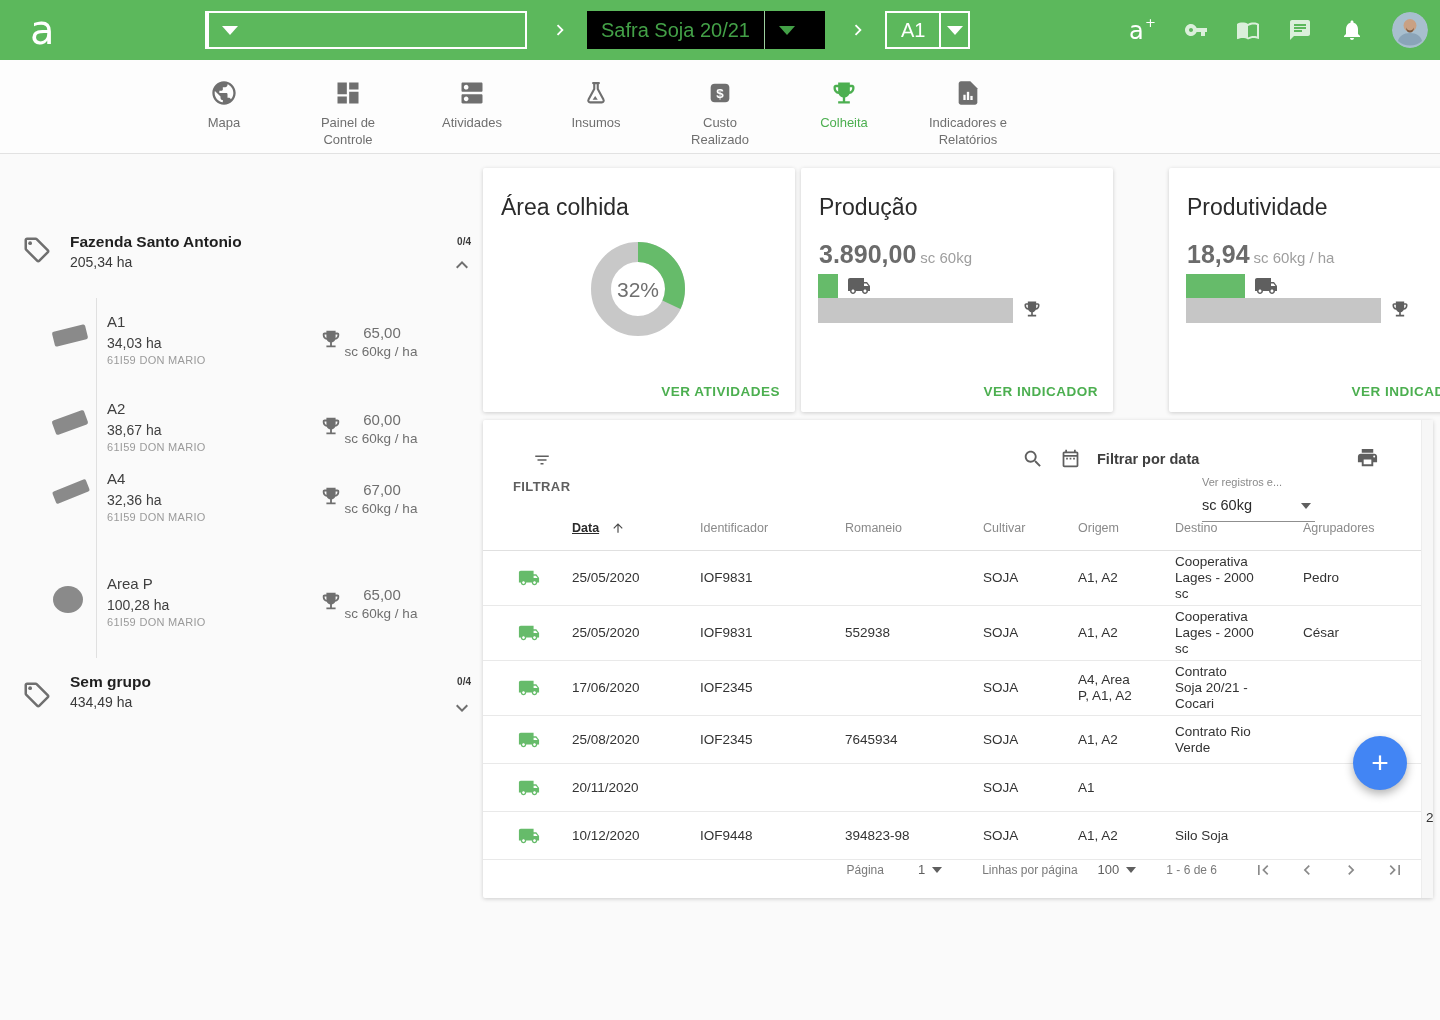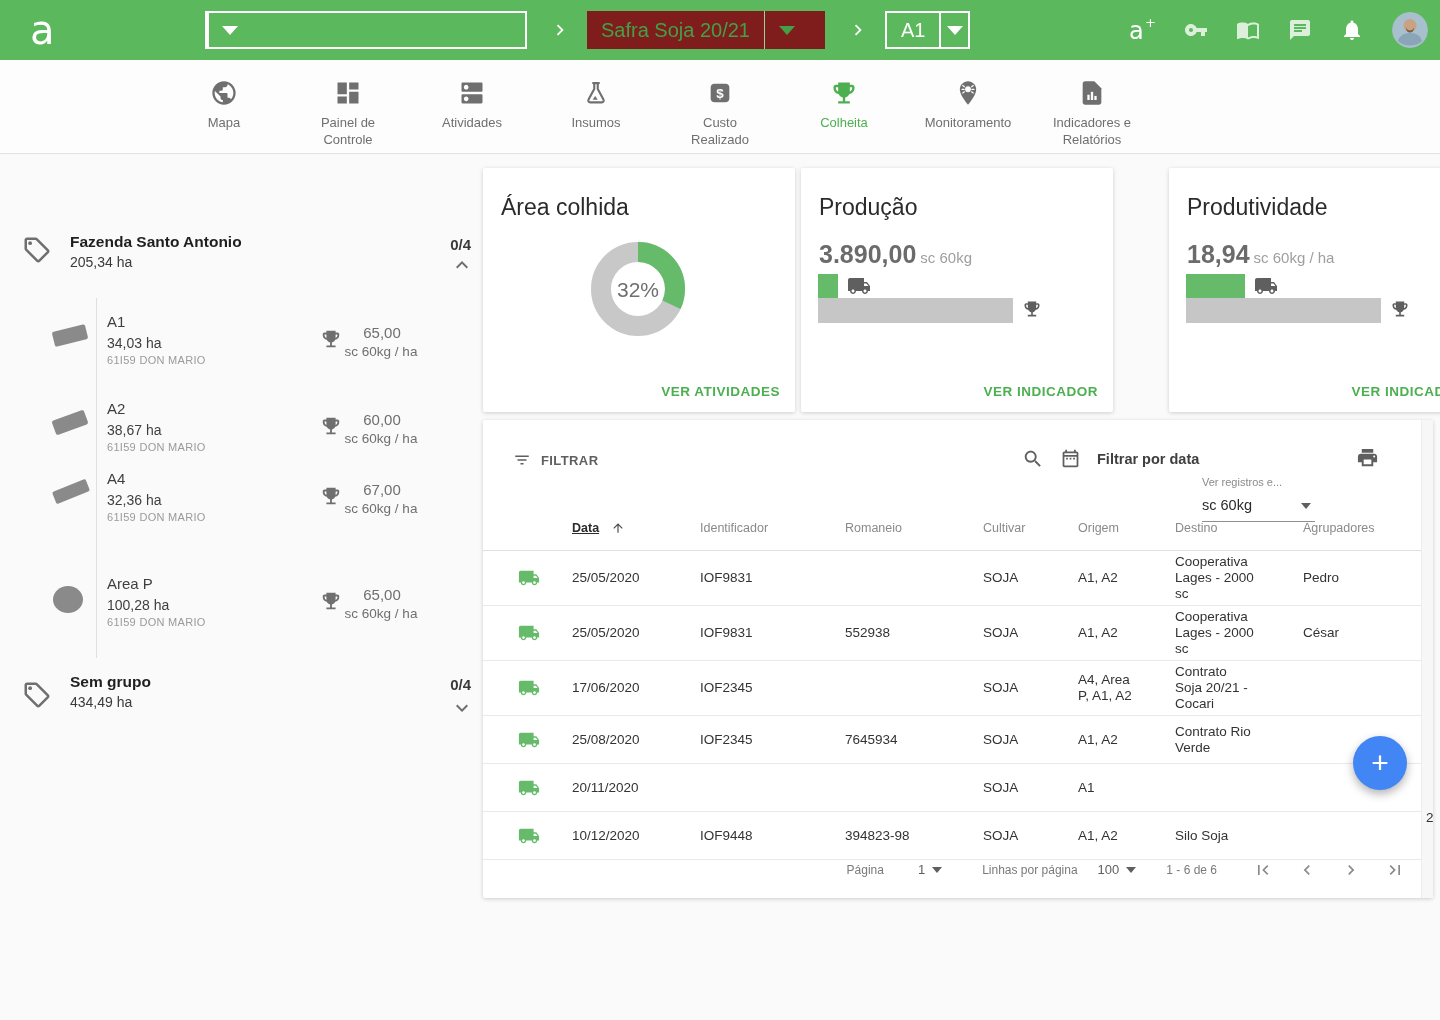--- a/index.html
+++ b/index.html
@@ -13,21 +13,21 @@
   .logo-main { position:absolute; left:20px; top:8px; cursor:pointer; }
   .hdr-dd { position:absolute; top:11px; height:38px; display:flex; align-items:stretch;
             color:#fff; cursor:pointer; }
   .hdr-dd.bordered { border:2px solid #fff; }
   .hdr-dd .dd-label { display:flex; align-items:center; padding:0 14px; font-size:20px; }
   .hdr-dd .dd-caret-cell { width:44px; display:flex; align-items:center; justify-content:center;
                            border-left:2px solid #fff; }
   .caret-down { width:0; height:0; border-left:8px solid transparent;
                 border-right:8px solid transparent; border-top:9px solid #fff; }
   #dd-farm { left:205px; width:322px; }
-  #dd-season { left:587px; width:238px; background:#7f1d1d; color:#43a047; }
+  #dd-season { left:587px; width:238px; background:#000000; color:#43a047; }
   #dd-season .dd-caret-cell { border-left:1px solid #9ccf9e; }
   #dd-season .caret-down { border-top-color:#43a047; }
   #dd-area { left:885px; width:85px; }
   .bc-chev { position:absolute; top:19px; fill:#fff; }
   #bc1 { left:549px; } #bc2 { left:847px; }
   .hdr-icons { position:absolute; right:12px; top:0; height:60px; display:flex;
                align-items:center; gap:28px; }
   .hdr-icons svg { fill:rgba(255,255,255,.78); cursor:pointer; }
   .hdr-icons svg.bright { fill:#fff; }
   .avatar { width:36px; height:36px; border-radius:50%; overflow:hidden; cursor:pointer; }
@@ -46,21 +46,21 @@
 
   
   #sidebar { position:absolute; left:0; top:154px; width:480px; bottom:0; }
   .sb-summary { position:absolute; top:26px; left:0; width:480px; text-align:center;
                 font-size:13.5px; color:#5f5f5f; }
   .sb-group { position:absolute; left:0; width:480px; height:60px; cursor:pointer; }
   #group1 { top:79px; } #group2 { top:519px; }
   .tag-icon { position:absolute; left:22px; top:2px; width:30px; height:30px; fill:#6f6f6f; }
   .g-name { position:absolute; left:70px; top:0; font-size:15.5px; font-weight:bold; color:#1f1f1f; }
   .g-area { position:absolute; left:70px; top:21px; font-size:14px; color:#3a3a3a; }
-  .g-count { position:absolute; right:9px; top:3px; font-size:15px; font-weight:bold; color:#3a3a3a; }
+  .g-count { position:absolute; right:9px; top:3px; font-size:10px; font-weight:bold; color:#3a3a3a; }
   .g-chev { position:absolute; right:6px; top:20px; width:24px; height:24px; fill:#6f6f6f; cursor:pointer; }
   .v-rule { position:absolute; left:96px; top:144px; width:1px; height:360px; background:#e0e0e0; }
   .sb-item { position:absolute; left:0; width:470px; height:88px; cursor:pointer; }
   #item0 { top:156px; } #item1 { top:243px; } #item2 { top:313px; } #item3 { top:418px; }
   .shape { position:absolute; left:53px; top:18px; background:#8a8a8a; }
   .shape.rect { width:34px; height:15px; border-radius:2px; }
   .shape.circle { width:30px; height:27px; border-radius:50%; top:14px; }
   .i-name { position:absolute; left:107px; top:3px; font-size:15px; color:#3f3f3f; }
   .i-area { position:absolute; left:107px; top:25px; font-size:14px; color:#3f3f3f; }
   .i-variety { position:absolute; left:107px; top:44px; font-size:11px; color:#9a9a9a; letter-spacing:.3px; }
@@ -89,21 +89,21 @@
   .bar-green-wrap svg { width:24px; height:24px; fill:#5f5f5f; margin-left:9px; flex:none; }
   .bar-track { position:absolute; left:17px; top:130px; width:195px; height:25px; background:#c6c6c6; }
   .bar-trophy { position:absolute; left:221px; top:131px; width:20px; height:20px; fill:#5f5f5f; }
 
   
   #tablecard { position:absolute; left:483px; top:420px; width:950px; height:478px; background:#fff;
                border-radius:2px; box-shadow:0 1px 4px rgba(0,0,0,.18); }
   .scroll-strip { position:absolute; right:0; top:0; width:12px; height:100%; background:#f7f7f7;
                   border-left:1px solid #ededed; cursor:pointer; }
   .filtrar { position:absolute; left:30px; top:31px; display:flex; gap:10px; align-items:center;
-             font-size:13px; font-weight:bold; letter-spacing:.4px; color:#5f5f5f; cursor:pointer; }
+             font-size:13px; font-weight:bold; letter-spacing:.4px; color:#5f5f5f; cursor:pointer;flex-direction:column; }
   .filtrar svg { width:18px; height:18px; fill:#5f5f5f; }
   .tb-search { position:absolute; left:539px; top:28px; width:22px; height:22px; fill:#5f5f5f; cursor:pointer; }
   .tb-date { position:absolute; left:577px; top:28px; display:flex; gap:16px; align-items:center;
              font-size:14.5px; font-weight:bold; color:#3f3f3f; cursor:pointer; }
   .tb-date svg { width:21px; height:21px; fill:#5f5f5f; }
   .tb-select { position:absolute; left:719px; top:12px; width:113px; cursor:pointer;margin-top:44px; }
   .sel-label { font-size:11px; color:#8a8a8a; }
   .sel-value { margin-top:9px; font-size:14.5px; color:#2b2b2b; padding-bottom:8px;
                border-bottom:1px solid #8f8f8f; position:relative; }
   .sel-caret { position:absolute; right:4px; top:6px; width:0; height:0;
@@ -244,28 +244,20 @@
 Realizado</div>
     </div>
     <div class="nav-item active">
       <svg viewBox="0 0 24 24">
           <path d="M19 5h-2V3H7v2H5c-1.1 0-2 .9-2 2v1c0 2.55 1.92 4.63 4.39 4.94.63 1.5 1.98 2.63 3.61 2.96V19H7v2h10v-2h-4v-3.1c1.63-.33 2.98-1.46 3.61-2.96C19.08 12.63 21 10.55 21 8V7c0-1.1-.9-2-2-2zM5 8V7h2v3.82C5.84 10.4 5 9.3 5 8zm14 0c0 1.3-.84 2.4-2 2.82V7h2v1z"></path>
         </svg>
       <div class="nav-label">Colheita</div>
     </div>
     <div class="nav-item">
       <svg viewBox="0 0 24 24">
-          <path d="M12 2c-3.9 0-7 3.1-7 7 0 5.2 7 13 7 13s7-7.8 7-13c0-3.9-3.1-7-7-7z"></path>
-          <circle cx="12" cy="8.8" r="2.5" fill="#fdfdfd"></circle>
-          <path d="M8.9 6.6l-1.4-1M15.1 6.6l1.4-1M8.7 8.8H6.9M15.3 8.8h1.8M8.9 11l-1.4 1M15.1 11l1.4 1" stroke="#fdfdfd" stroke-width="1.1" fill="none" stroke-linecap="round"></path>
-        </svg>
-      <div class="nav-label">Monitoramento</div>
-    </div>
-    <div class="nav-item">
-      <svg viewBox="0 0 24 24">
           <path d="M14 2H6c-1.1 0-2 .9-2 2v16c0 1.1.9 2 2 2h12c1.1 0 2-.9 2-2V8l-6-6z"></path>
           <rect x="8" y="13.5" width="2" height="4.5" fill="#fdfdfd"></rect>
           <rect x="11" y="11" width="2" height="7" fill="#fdfdfd"></rect>
           <rect x="14" y="14.5" width="2" height="3.5" fill="#fdfdfd"></rect>
         </svg>
       <div class="nav-label">Indicadores e
 Relatórios</div>
     </div>
   </div>
 </div>

